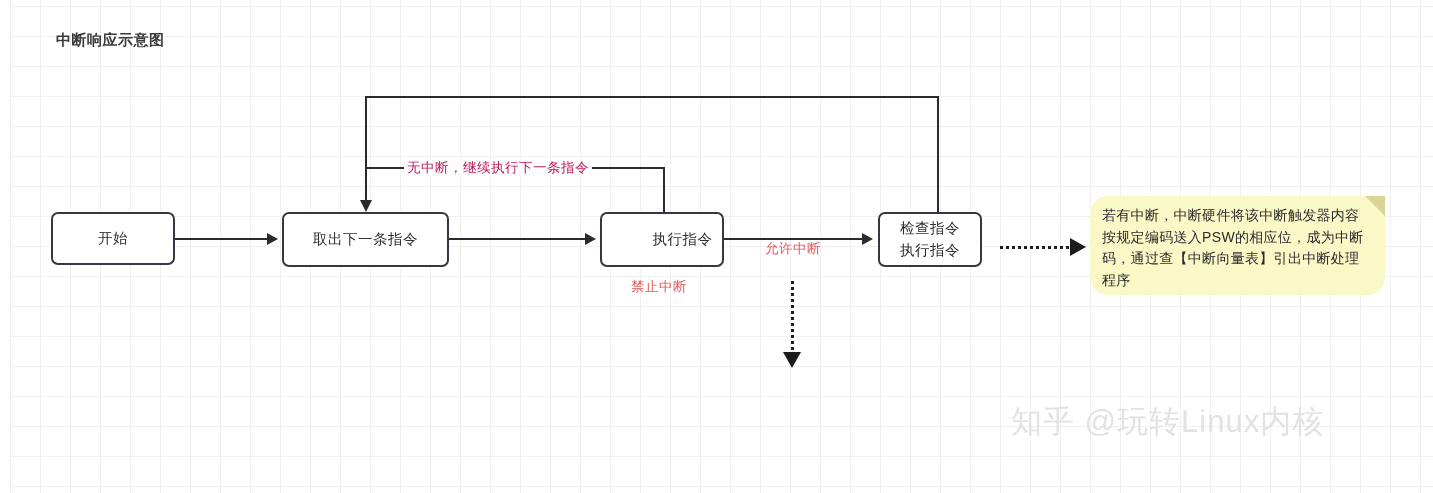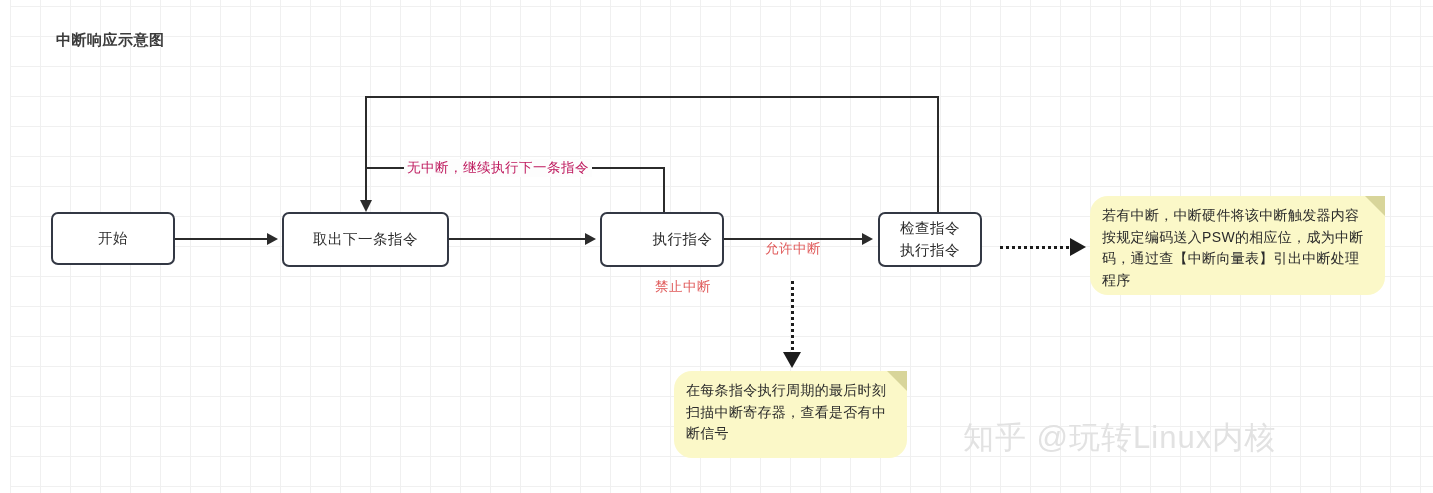--- a/index.html
+++ b/index.html
@@ -182,34 +182,30 @@
 
   <div class="hline" style="left:175px; top:238px; width:93px;"></div>
   <div class="arrow-r" style="left:267px; top:233px;"></div>
 
   <div class="hline" style="left:449px; top:238px; width:137px;"></div>
   <div class="arrow-r" style="left:585px; top:233px;"></div>
 
   <div class="hline" style="left:724px; top:238px; width:139px;"></div>
   <div class="arrow-r" style="left:862px; top:233px;"></div>
 
-  <div class="edge-label red" style="left:652px; top:278px;">禁止中断</div>
+  <div class="edge-label red" style="left:628px; top:278px;">禁止中断</div>
   <div class="edge-label red" style="left:762px; top:240px;">允许中断</div>
 
   <div class="dotted-h" style="left:1000px; top:246px; width:75px;"></div>
   <div class="arrow-r-big" style="left:1070px; top:238px;"></div>
 
   <div class="dotted-v" style="left:791px; top:281px; height:75px;"></div>
   <div class="arrow-d-big" style="left:783px; top:352px;"></div>
 
   <div class="note" style="left:1090px; top:196px; width:295px; height:99px;">
     <div class="fold"></div>
     <div>若有中断，中断硬件将该中断触发器内容按规定编码送入PSW的相应位，成为中断码，通过查【中断向量表】引出中断处理程序</div>
   </div>
 
-  <div class="note" style="left:674px; top:371px; width:233px; height:87px;">
-    <div class="fold"></div>
-    <div>在每条指令执行周期的最后时刻扫描中断寄存器，查看是否有中断信号</div>
-  </div>
-
-  <div class="watermark" style="left:963px; top:401px;margin-top:16px;">知乎 @玩转Linux内核</div>
+
+  <div class="watermark" style="left:1011px; top:401px;">知乎 @玩转Linux内核</div>
 
 </div>
 
 </body></html>

